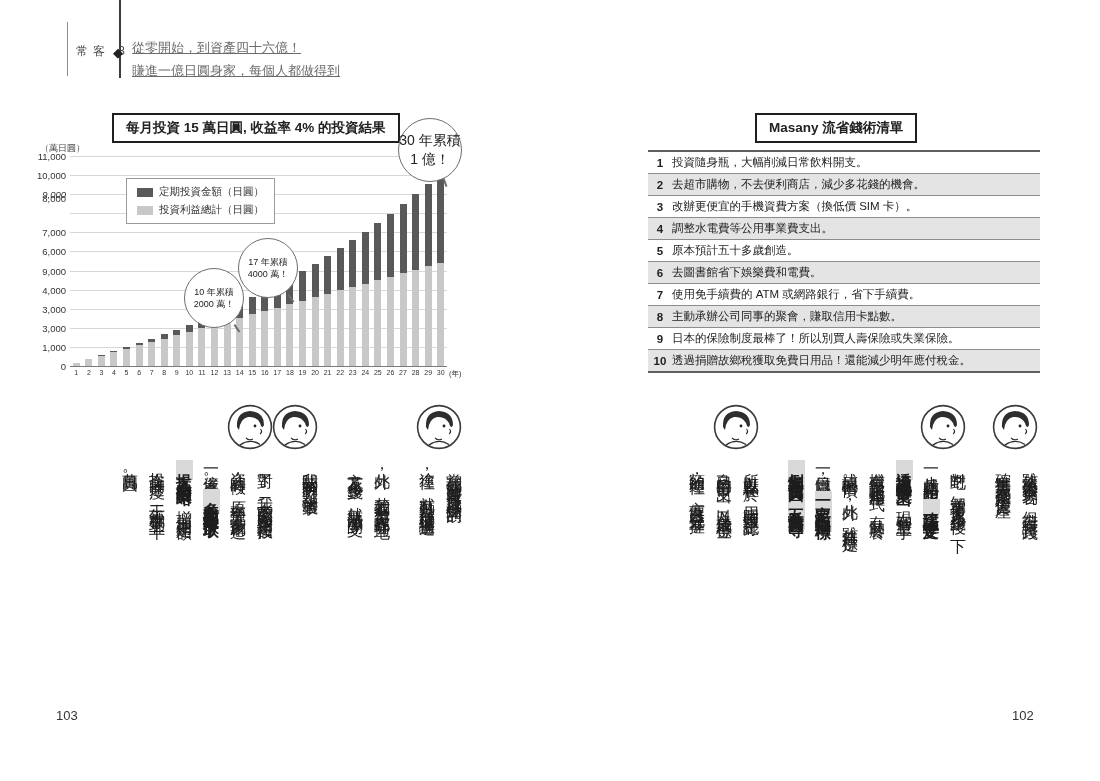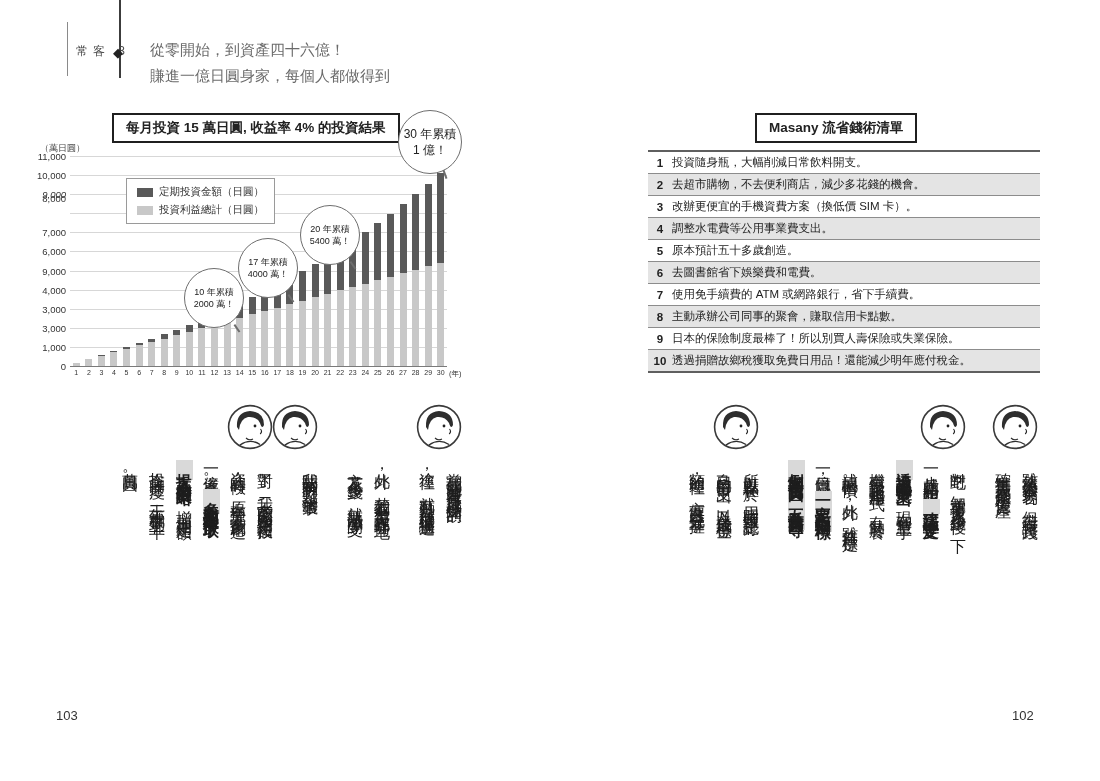--- a/index.html
+++ b/index.html
@@ -4,21 +4,21 @@
 <style>
   html,body{margin:0;padding:0;background:#e8e8e8;}
   #screen{position:relative;width:1100px;height:781px;background:#ffffff;
     font-family:"Liberation Sans",sans-serif;overflow:hidden;color:#222;}
 
   
   .hline1{position:absolute;left:67px;top:22px;width:1px;height:54px;background:#8a8a8a;}
   .hline2{position:absolute;left:119px;top:0;width:2px;height:78px;background:#3c3c3c;}
   .chapter{position:absolute;left:76px;top:43px;font-size:12px;color:#4a4a4a;letter-spacing:5px;white-space:nowrap;}
   .hdiamond{position:absolute;left:113px;top:45px;font-size:13px;color:#222;}
-  .hsub{position:absolute;left:150px;top:37px;font-size:15px;color:#6b6b6b;line-height:1.75;white-space:nowrap;}
+  .hsub{position:absolute;left:132px;top:37px;font-size:13px;color:#6b6b6b;line-height:1.75;white-space:nowrap;text-decoration:underline;}
 
   
   .boxtitle{position:absolute;border:2px solid #1f1f1f;background:#fff;font-weight:bold;
     font-size:13.5px;padding:4px 12px;white-space:nowrap;}
   #chart-title{left:112px;top:113px;}
   #list-title{left:755px;top:113px;}
   .unitlbl{position:absolute;left:40px;top:142px;font-size:9px;color:#444;}
   #chart-plot{position:absolute;left:70px;top:156px;width:377px;height:210px;border-bottom:1.5px solid #7a7a7a;}
   .gridline{position:absolute;left:0;width:100%;height:1px;background:#d7d7d7;}
   .ylabel{position:absolute;left:24px;width:42px;text-align:right;font-size:9.5px;color:#333;}
@@ -34,21 +34,21 @@
   .callout{position:absolute;border:1.2px solid #6e6e6e;border-radius:50%;background:#fff;z-index:4;
     display:flex;flex-direction:column;align-items:center;justify-content:center;
     font-size:9px;line-height:1.35;color:#222;text-align:center;}
   .callout .tail{position:absolute;width:1.5px;height:9px;background:#6e6e6e;}
   #c10{left:184px;top:268px;width:58px;height:58px;}
   #c10 .tail{right:6px;bottom:-6px;transform:rotate(-35deg);}
   #c17{left:238px;top:238px;width:58px;height:58px;}
   #c17 .tail{right:6px;bottom:-6px;transform:rotate(-35deg);}
   #c20{left:300px;top:205px;width:58px;height:58px;}
   #c20 .tail{right:6px;bottom:-6px;transform:rotate(-35deg);}
-  #c30{left:398px;top:110px;width:62px;height:62px;font-size:12px;}
+  #c30{left:398px;top:118px;width:62px;height:62px;font-size:14px;}
   #c30 .tail{right:16px;bottom:-6px;transform:rotate(-20deg);}
 
   
   #saving-list{position:absolute;left:648px;top:150px;width:392px;border-top:2px solid #5f5f5f;border-bottom:2px solid #5f5f5f;}
   .lrow{display:flex;align-items:center;height:21px;border-top:1px solid #8c8c8c;font-size:11.5px;color:#222;}
   .lrow:first-child{border-top:none;}
   .lrow.even{background:#e4e4e4;}
   .lnum{width:24px;text-align:center;font-weight:bold;flex:0 0 auto;}
   .ltxt{white-space:nowrap;}
 
@@ -271,25 +271,20 @@
   <div class="callout" id="c10">
     <span>10 年累積</span>
     <span>2000 萬！</span>
     <span class="tail"></span>
   </div>
   <div class="callout" id="c17">
     <span>17 年累積</span>
     <span>4000 萬！</span>
     <span class="tail"></span>
   </div>
-  <div class="callout" id="c20">
-    <span>20 年累積</span>
-    <span>5400 萬！</span>
-    <span class="tail"></span>
-  </div>
   <div class="callout" id="c30">
     <span>30 年累積</span>
     <span>1 億！</span>
     <span class="tail"></span>
   </div>
 
   <div class="boxtitle" id="list-title">Masany 流省錢術清單</div>
   <div id="saving-list">
       <div class="lrow">
         <span class="lnum">1</span>

